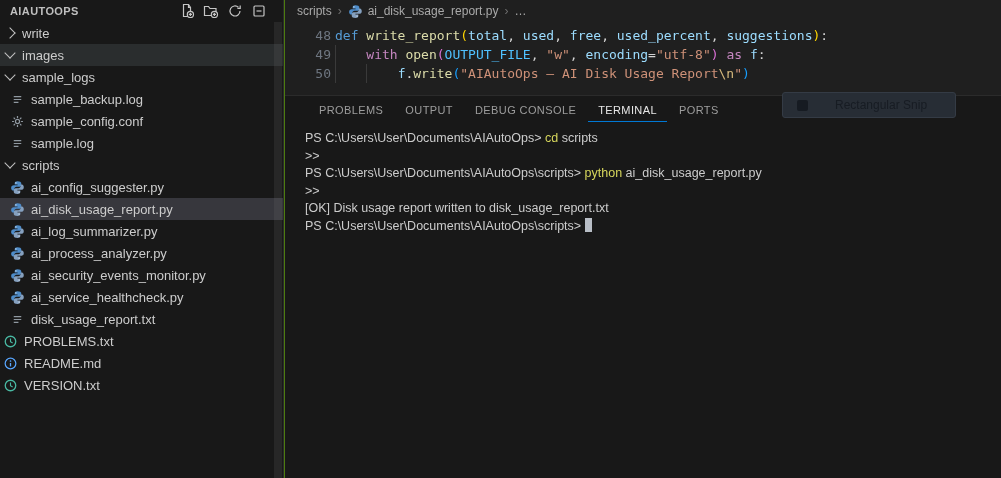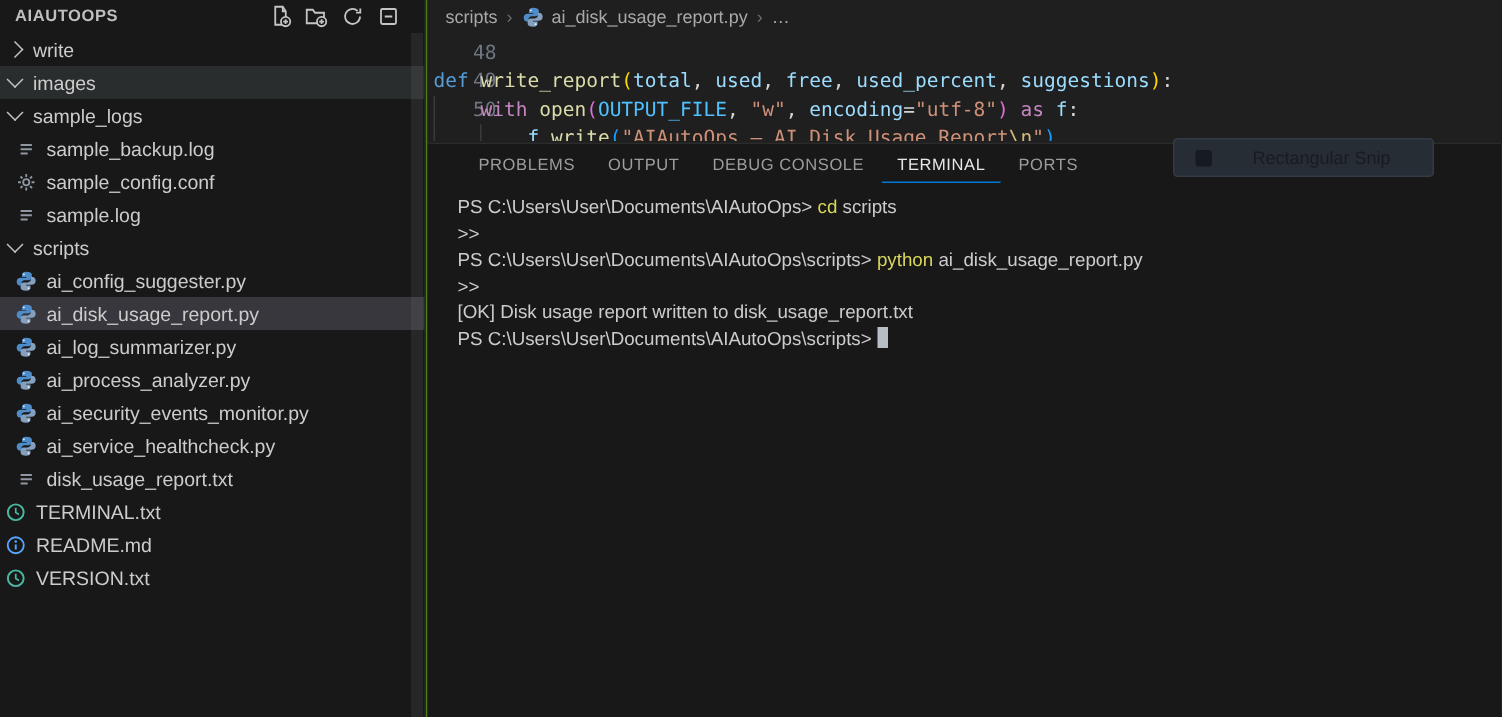--- a/index.html
+++ b/index.html
@@ -29,21 +29,21 @@
   .sb-scrollbar { position:absolute; right:1px; top:22px; width:8px; height:456px; background:rgba(121,121,121,0.16); }
   
   #main { position:absolute; left:285px; top:0; right:0; height:478px; background:#1f1f1f; }
   .breadcrumb { height:22px; display:flex; align-items:center; padding-left:12px; font-size:12px; color:#a9a9a9; background:#1f1f1f; }
   .breadcrumb .bsep { margin:0 6px; color:#6e6e6e; font-size:12px; }
   .breadcrumb .bicon { margin-right:5px; display:inline-flex; }
   .bseg { cursor:pointer; }
   
   #editor { position:relative; height:72px; overflow:hidden; background:#1f1f1f;
     font-family:"DejaVu Sans Mono", monospace; font-size:13px; line-height:19px; }
-  .eline { height:19px; display:flex;flex-direction:column; }
+  .eline { height:19px; display:flex; }
   .eline.clipped { margin-top:-15px; }
   .lnum { width:46px; text-align:right; color:#6e7681; flex:0 0 auto; user-select:none; }
   .ltext { position:relative; white-space:pre; margin-left:4px; color:#d4d4d4; }
   .iguide { position:absolute; top:0; bottom:0; width:1px; background:#3a3a3a; }
   .tk-kw1{color:#569cd6}.tk-kw2{color:#c586c0}.tk-fn{color:#dcdcaa}
   .tk-var{color:#9cdcfe}.tk-const{color:#4fc1ff}.tk-str{color:#ce9178}
   .tk-esc{color:#d7ba7d}.tk-pun{color:#d4d4d4}
   .tk-b1{color:#ffd700}.tk-b2{color:#da70d6}.tk-b3{color:#179fff}
   
   #panel { position:absolute; left:0; right:0; top:95px; bottom:0; background:#181818; border-top:1px solid #2b2b2b; }
@@ -216,21 +216,21 @@
           </span>
           <span>disk_usage_report.txt</span>
         </div>
         <div class="trow indent0file">
           <span class="ficon">
             <svg width="15" height="15" viewBox="0 0 16 16" fill="none" stroke="#49b8a2">
               <circle cx="8" cy="8" r="5.6" stroke-width="1.4"></circle>
               <path d="M8 4.8v3.4l2.3 1.4" stroke-width="1.2"></path>
             </svg>
           </span>
-          <span>TERMINAL.txt</span>
+          <span>PROBLEMS.txt</span>
         </div>
         <div class="trow indent0file">
           <span class="ficon">
             <svg width="15" height="15" viewBox="0 0 16 16" fill="none" stroke="#58a6ff">
               <circle cx="8" cy="8" r="5.7" stroke-width="1.3"></circle>
               <circle cx="8" cy="5.3" r=".9" fill="#58a6ff" stroke="none"></circle>
               <path d="M8 7.4v3.7" stroke-width="1.4"></path>
             </svg>
           </span>
           <span>README.md</span>

